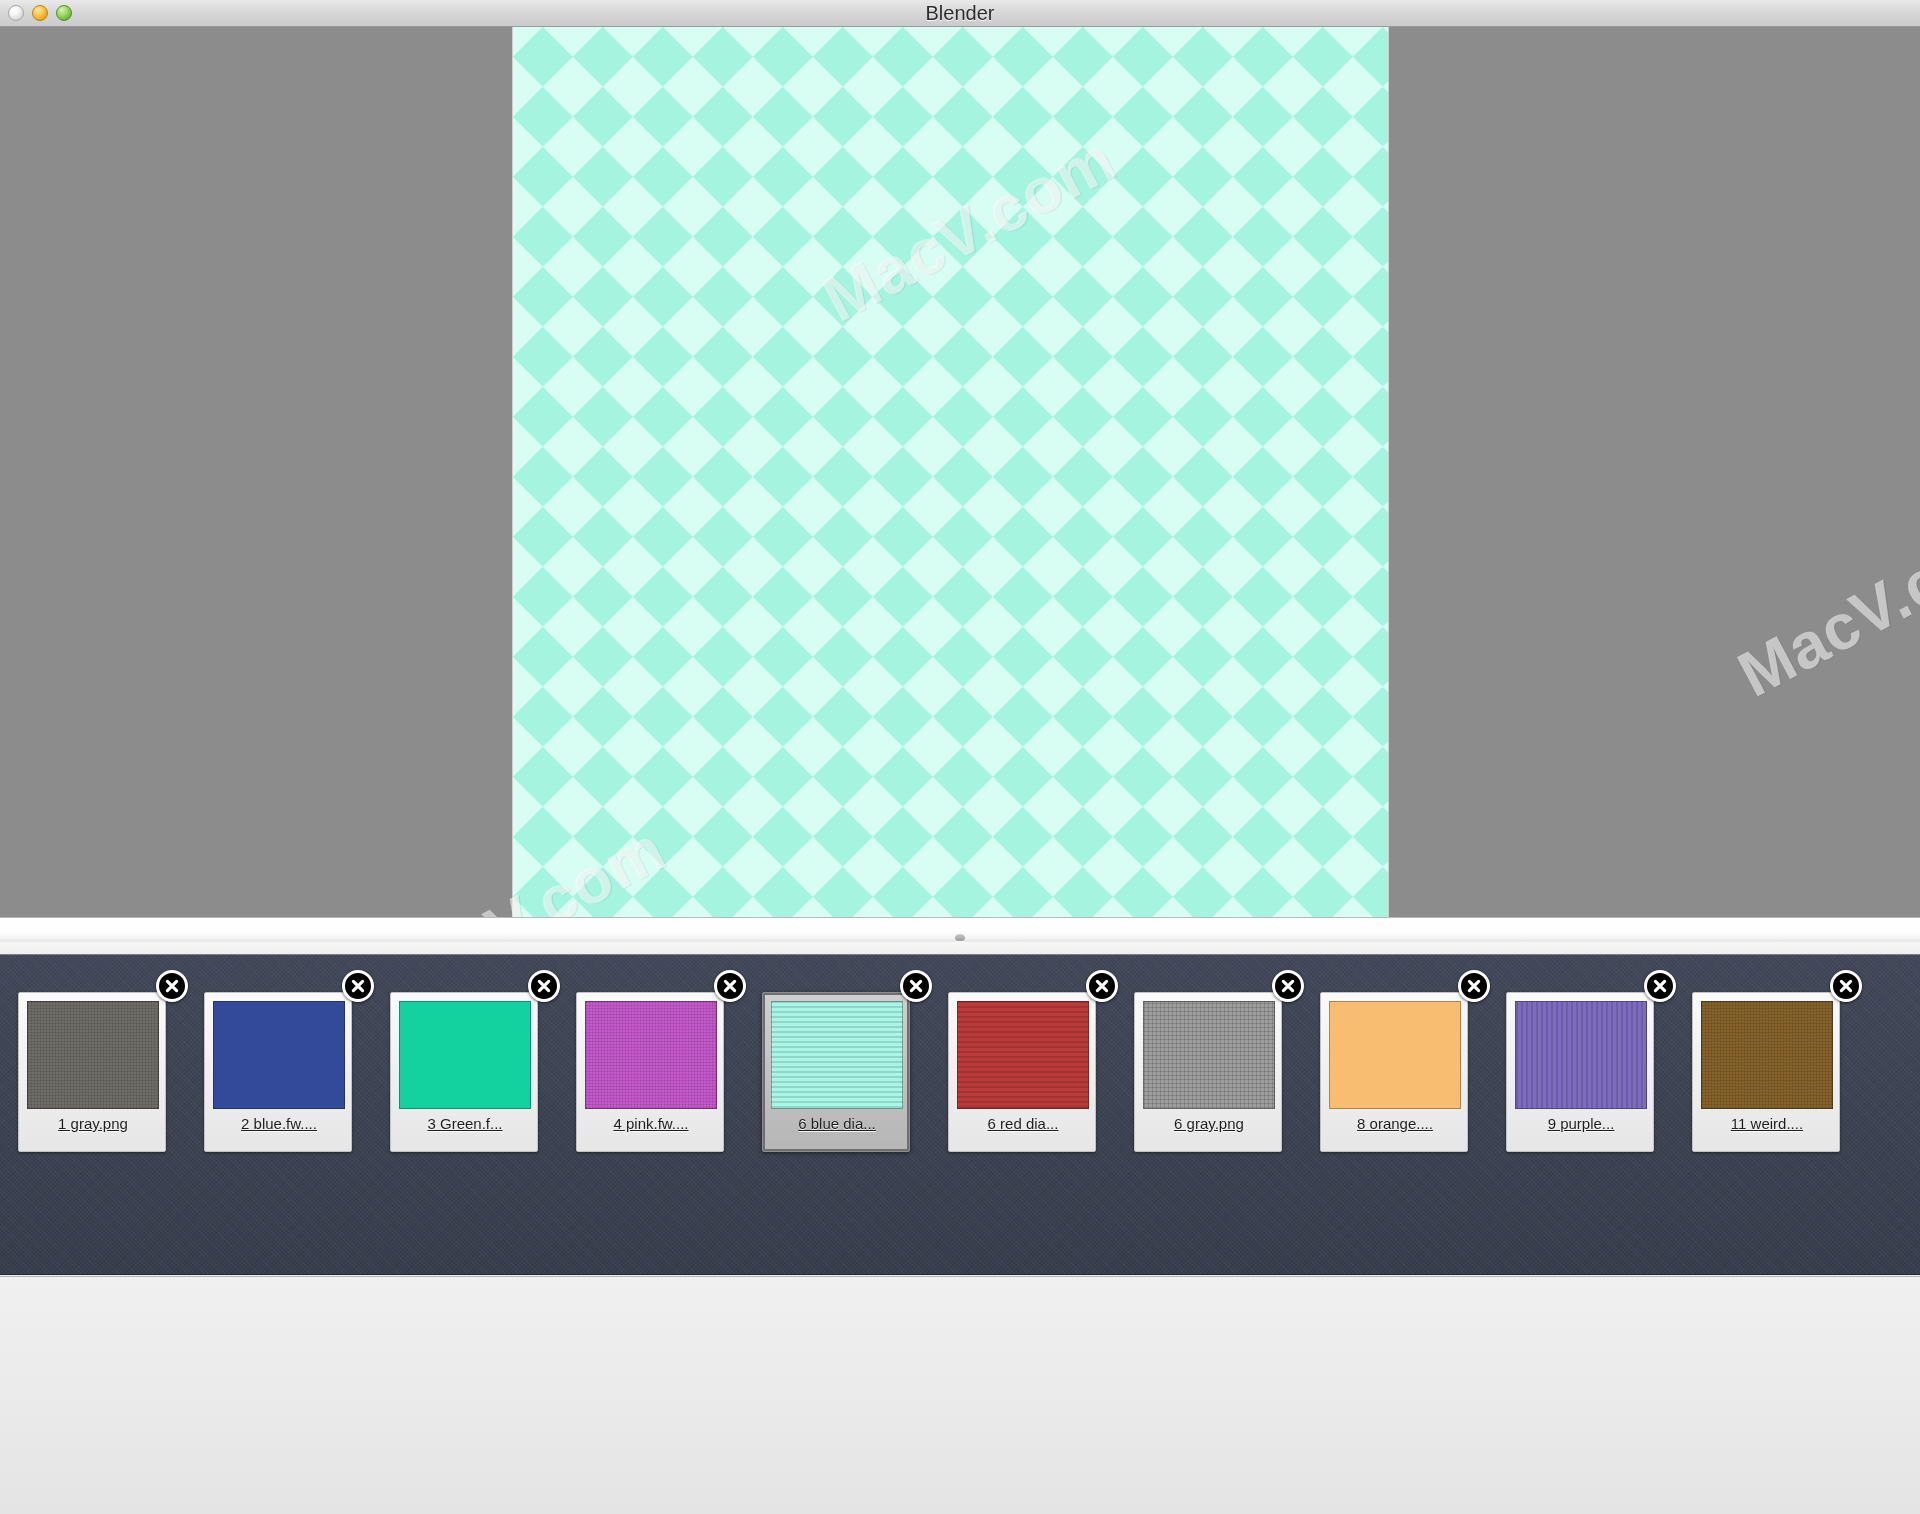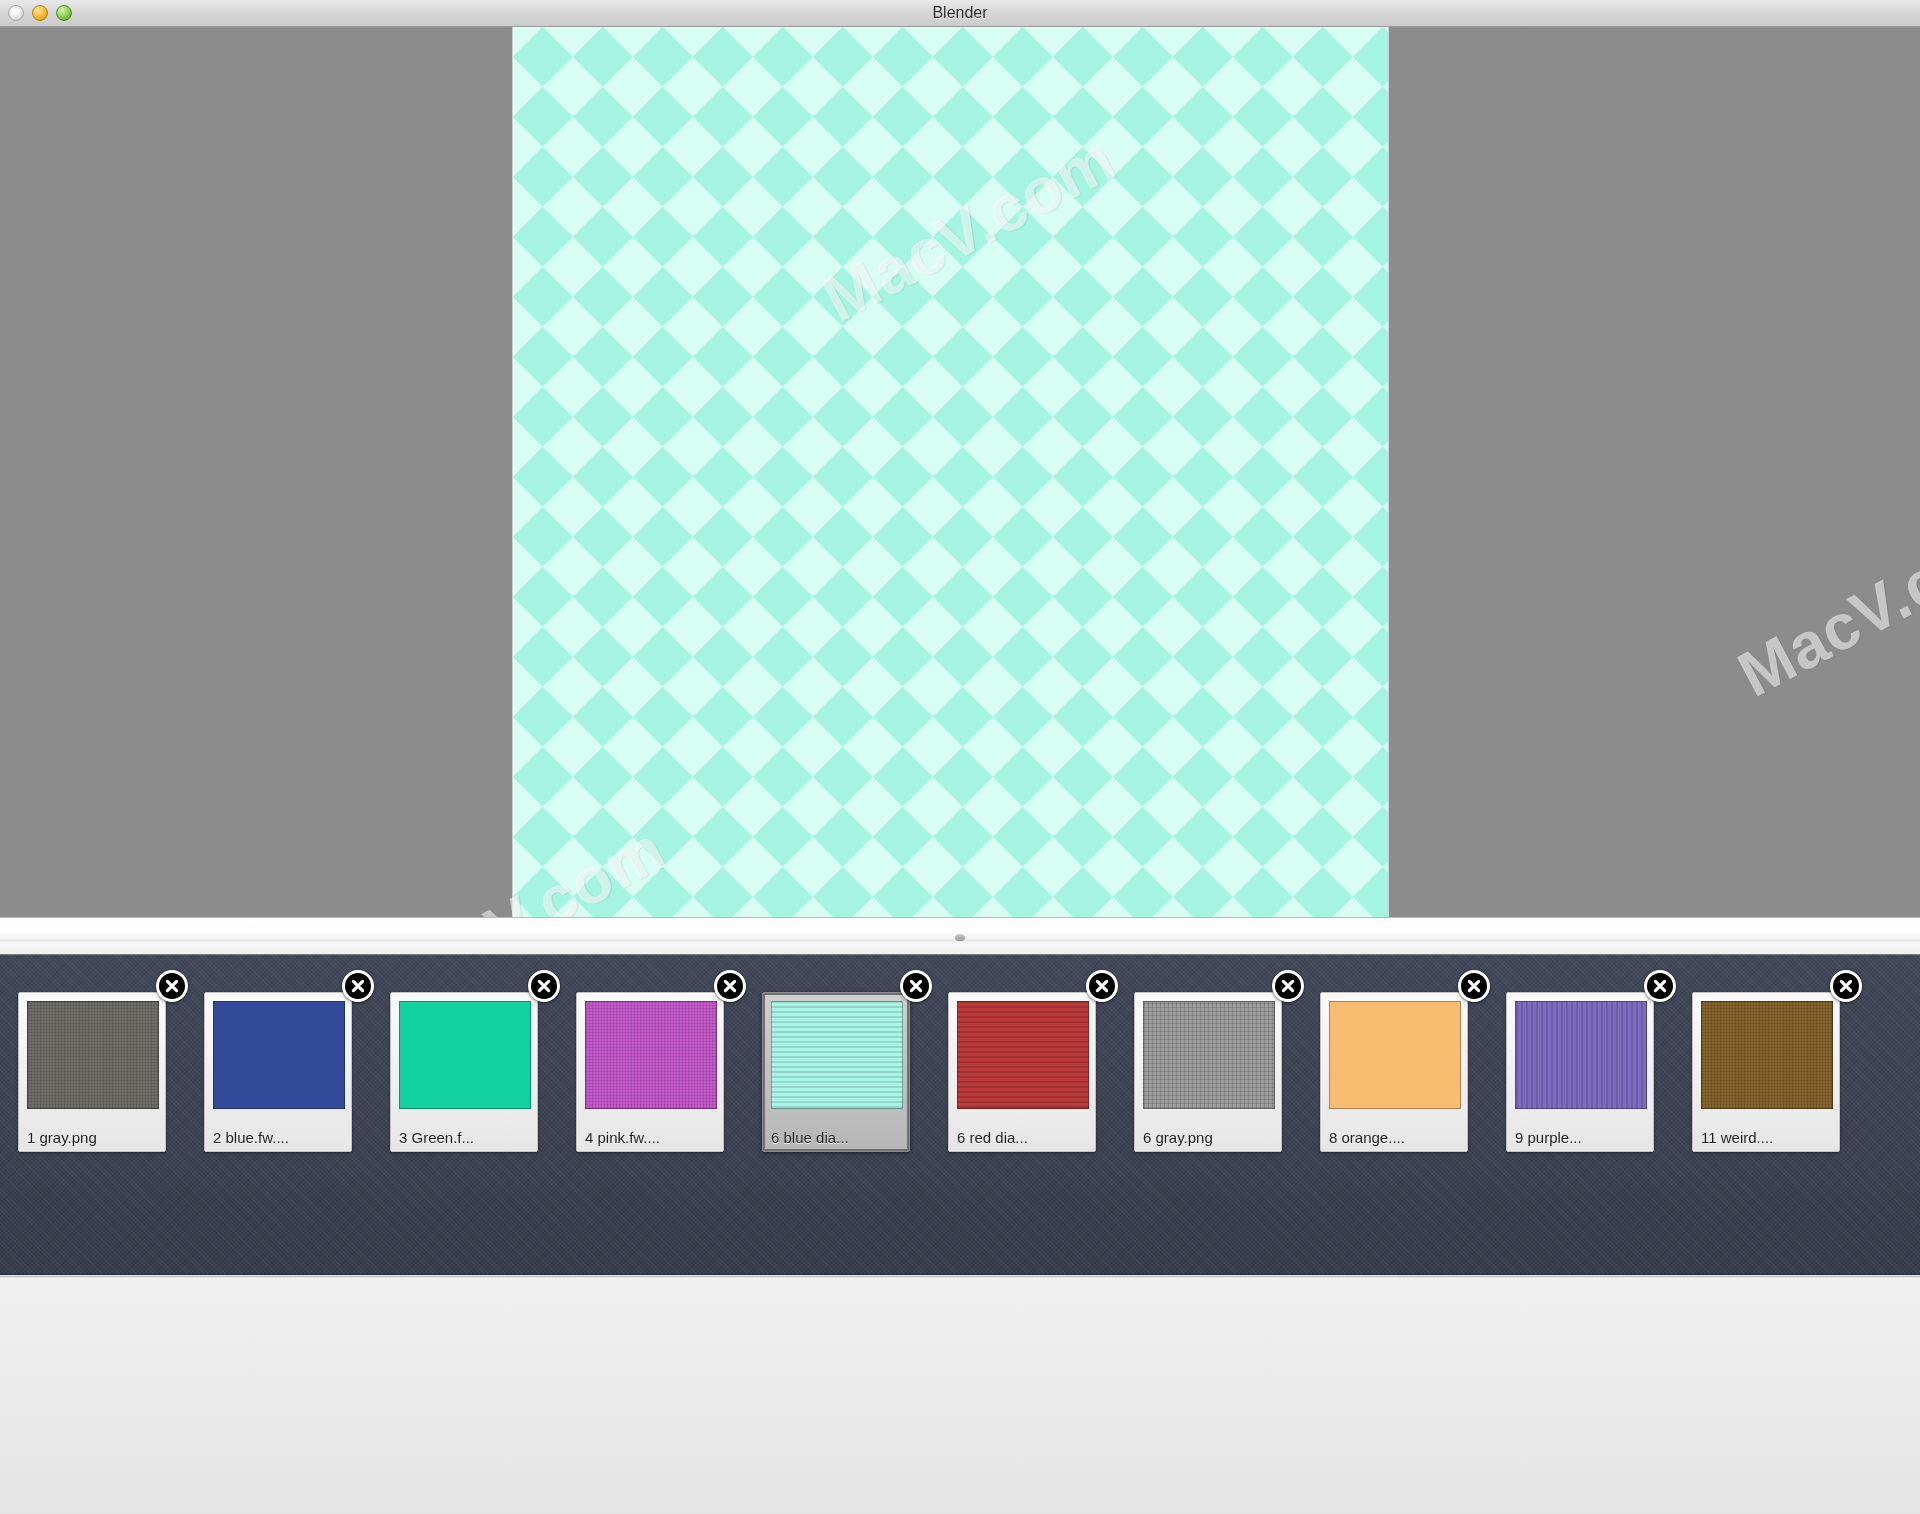--- a/index.html
+++ b/index.html
@@ -16,21 +16,21 @@
   }
 
   
   .titlebar {
     position: absolute; left: 0; top: 0; width: 1920px; height: 27px;
     background: linear-gradient(to bottom, #e9e9e9 0%, #d6d6d6 50%, #cbcbcb 100%);
     border-bottom: 1px solid #9a9a9a;
   }
   .title-text {
     position: absolute; left: 0; top: 0; width: 1920px; line-height: 26px;
-    text-align: center; font-size: 16px; color: #2b2b2b;
+    text-align: center; font-size: 20px; color: #2b2b2b;
     text-shadow: 0 1px 0 #fff;
     font-family: "Liberation Sans", sans-serif;
   }
   .lights { position: absolute; left: 8px; top: 5px; display: flex; gap: 8px; }
   .light { width: 16px; height: 16px; border-radius: 50%; }
   .light.close  { background: radial-gradient(circle at 35% 28%, #ffffff 0%, #f4f4f4 38%, #d6d6d6 75%, #b4b4b4 100%); border: 1px solid #a6a6a6; }
   .light.min    { background: radial-gradient(circle at 35% 28%, #ffe9a8 0%, #ffc44c 40%, #e8a216 78%, #c1820c 100%); border: 1px solid #b5840d; }
   .light.max    { background: radial-gradient(circle at 35% 28%, #d8f3b4 0%, #9ed864 40%, #64b437 78%, #4b8d27 100%); border: 1px solid #4f8f29; }
 
   
@@ -98,24 +98,25 @@
     background: linear-gradient(to bottom,#cfcfcf,#b6b6b6);
     border: 1px solid #8d8d8d;
     box-shadow: 0 0 0 2px #6f6f6f inset, 0 1px 4px rgba(0,0,0,.55);
   }
   .thumb-img {
     width: 132px; height: 108px;
     border: 1px solid rgba(0,0,0,.30);
     background-size: 100% 100%;
   }
   .thumb-label {
-    margin-top: 20px; width: 132px; text-align: left;
+    margin-top: 6px; width: 132px; text-align: center;
     font-size: 15px; color: #1d1d1d; white-space: nowrap; overflow: hidden;
     text-shadow: 0 1px 0 rgba(255,255,255,.85);
     font-family: "Liberation Sans", sans-serif;
+    text-decoration: underline;
   }
   .close-badge {
     position: absolute; right: 8px; top: -22px;
     width: 32px; height: 32px; border-radius: 50%;
     background: #000; border: 3px solid #fff;
     box-shadow: 0 1px 3px rgba(0,0,0,.6);
     display: flex; align-items: center; justify-content: center;
   }
   .close-badge svg { display:block; }
 

